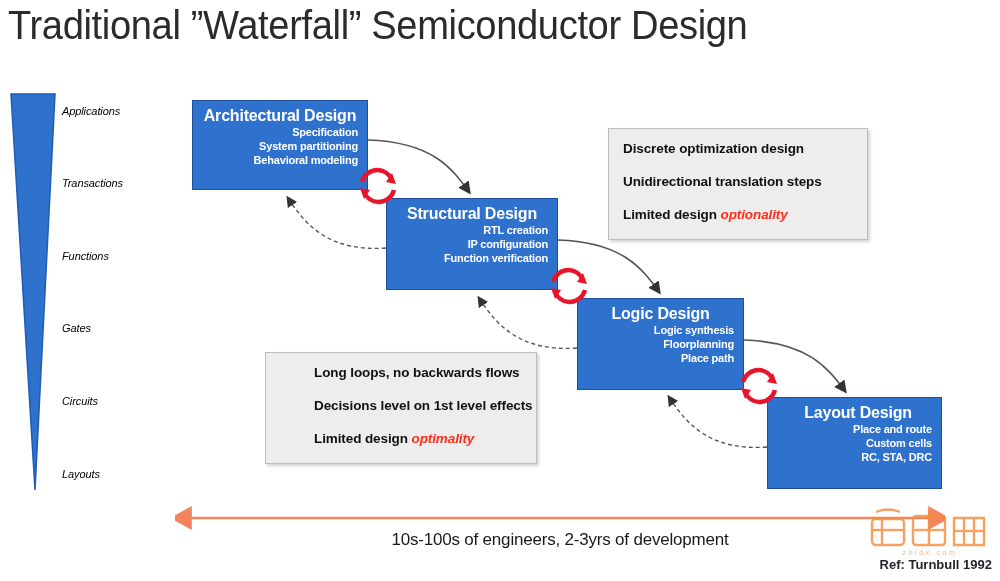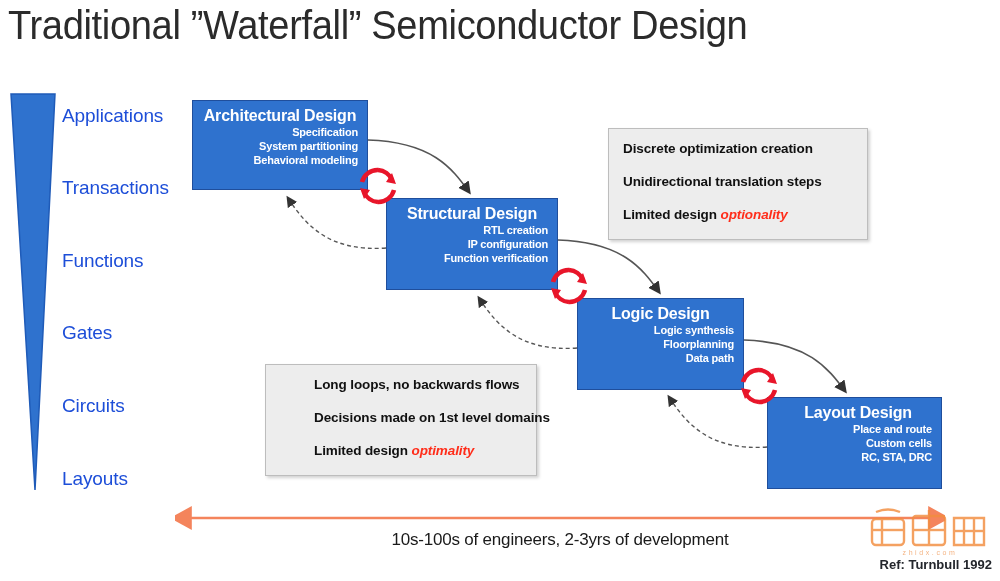--- a/index.html
+++ b/index.html
@@ -40,25 +40,26 @@
     left: 8px;
     top: 92px;
     width: 50px;
     height: 400px;
   }
   .wedge svg { display: block; }
 
   
   .level-label {
     position: absolute;
-    font-size: 19px;
+    font-size: 11px;
     font-weight: 400;
-    color: #1d4ed8;
+    color: #000000;
     white-space: nowrap;
     letter-spacing: -0.1px;
+    font-style: italic;
   }
 
   
   .stage-box {
     position: absolute;
     background: #2f72ce;
     border: 1px solid #1f4e9c;
     box-sizing: border-box;
     padding: 5px 9px 6px 9px;
     color: #ffffff;
@@ -213,21 +214,21 @@
     <span class="stage-title">Structural Design</span>
     <span class="stage-line">RTL creation</span>
     <span class="stage-line">IP configuration</span>
     <span class="stage-line">Function verification</span>
   </div>
 
   <div class="stage-box" style="left:577px; top:298px; width:167px; height:92px;">
     <span class="stage-title">Logic Design</span>
     <span class="stage-line">Logic synthesis</span>
     <span class="stage-line">Floorplanning</span>
-    <span class="stage-line">Data path</span>
+    <span class="stage-line">Place path</span>
   </div>
 
   <div class="stage-box" style="left:767px; top:397px; width:175px; height:92px;padding-left:16px;">
     <span class="stage-title">Layout Design</span>
     <span class="stage-line">Place and route</span>
     <span class="stage-line">Custom cells</span>
     <span class="stage-line">RC, STA, DRC</span>
   </div>
 
   <div class="loop-icon" style="left:356px; top:164px;">
@@ -255,28 +256,28 @@
       <path d="M22,6 A16,16 0 0,1 36,16" fill="none" stroke="#e8152a" stroke-width="4.5"></path>
       <polygon points="36,9 40,20 30,18" fill="#e8152a"></polygon>
       <path d="M38,26 A16,16 0 0,1 22,38" fill="none" stroke="#e8152a" stroke-width="4.5"></path>
       <path d="M22,38 A16,16 0 0,1 8,28" fill="none" stroke="#e8152a" stroke-width="4.5"></path>
       <polygon points="8,35 4,24 14,26" fill="#e8152a"></polygon>
       <path d="M6,18 A16,16 0 0,1 22,6" fill="none" stroke="#e8152a" stroke-width="4.5"></path>
     </svg>
   </div>
 
   <div class="callout" style="left:608px; top:128px; width:260px; height:112px;">
-    <div class="callout-line">Discrete optimization creation</div>
+    <div class="callout-line">Discrete optimization design</div>
     <div class="callout-line">Unidirectional translation steps</div>
     <div class="callout-line"><span>Limited design </span><span class="emph">optionality</span></div>
   </div>
 
-  <div class="callout" style="left:265px; top:364px; width:272px; height:112px;padding-left:48px;">
+  <div class="callout" style="left:265px; top:352px; width:272px; height:112px;padding-left:48px;">
     <div class="callout-line">Long loops, no backwards flows</div>
-    <div class="callout-line">Decisions made on 1st level domains</div>
+    <div class="callout-line">Decisions level on 1st level effects</div>
     <div class="callout-line"><span>Limited design </span><span class="emph">optimality</span></div>
   </div>
 
   <div class="span-arrow">
     <svg width="770" height="28" viewBox="0 0 770 28" xmlns="http://www.w3.org/2000/svg">
       <defs>
         <marker id="sp-left" markerWidth="10" markerHeight="10" refX="8" refY="5" orient="auto">
           <path d="M10,0 L1,5 L10,10 z" fill="#f4845c"></path>
         </marker>
         <marker id="sp-right" markerWidth="10" markerHeight="10" refX="2" refY="5" orient="auto">

